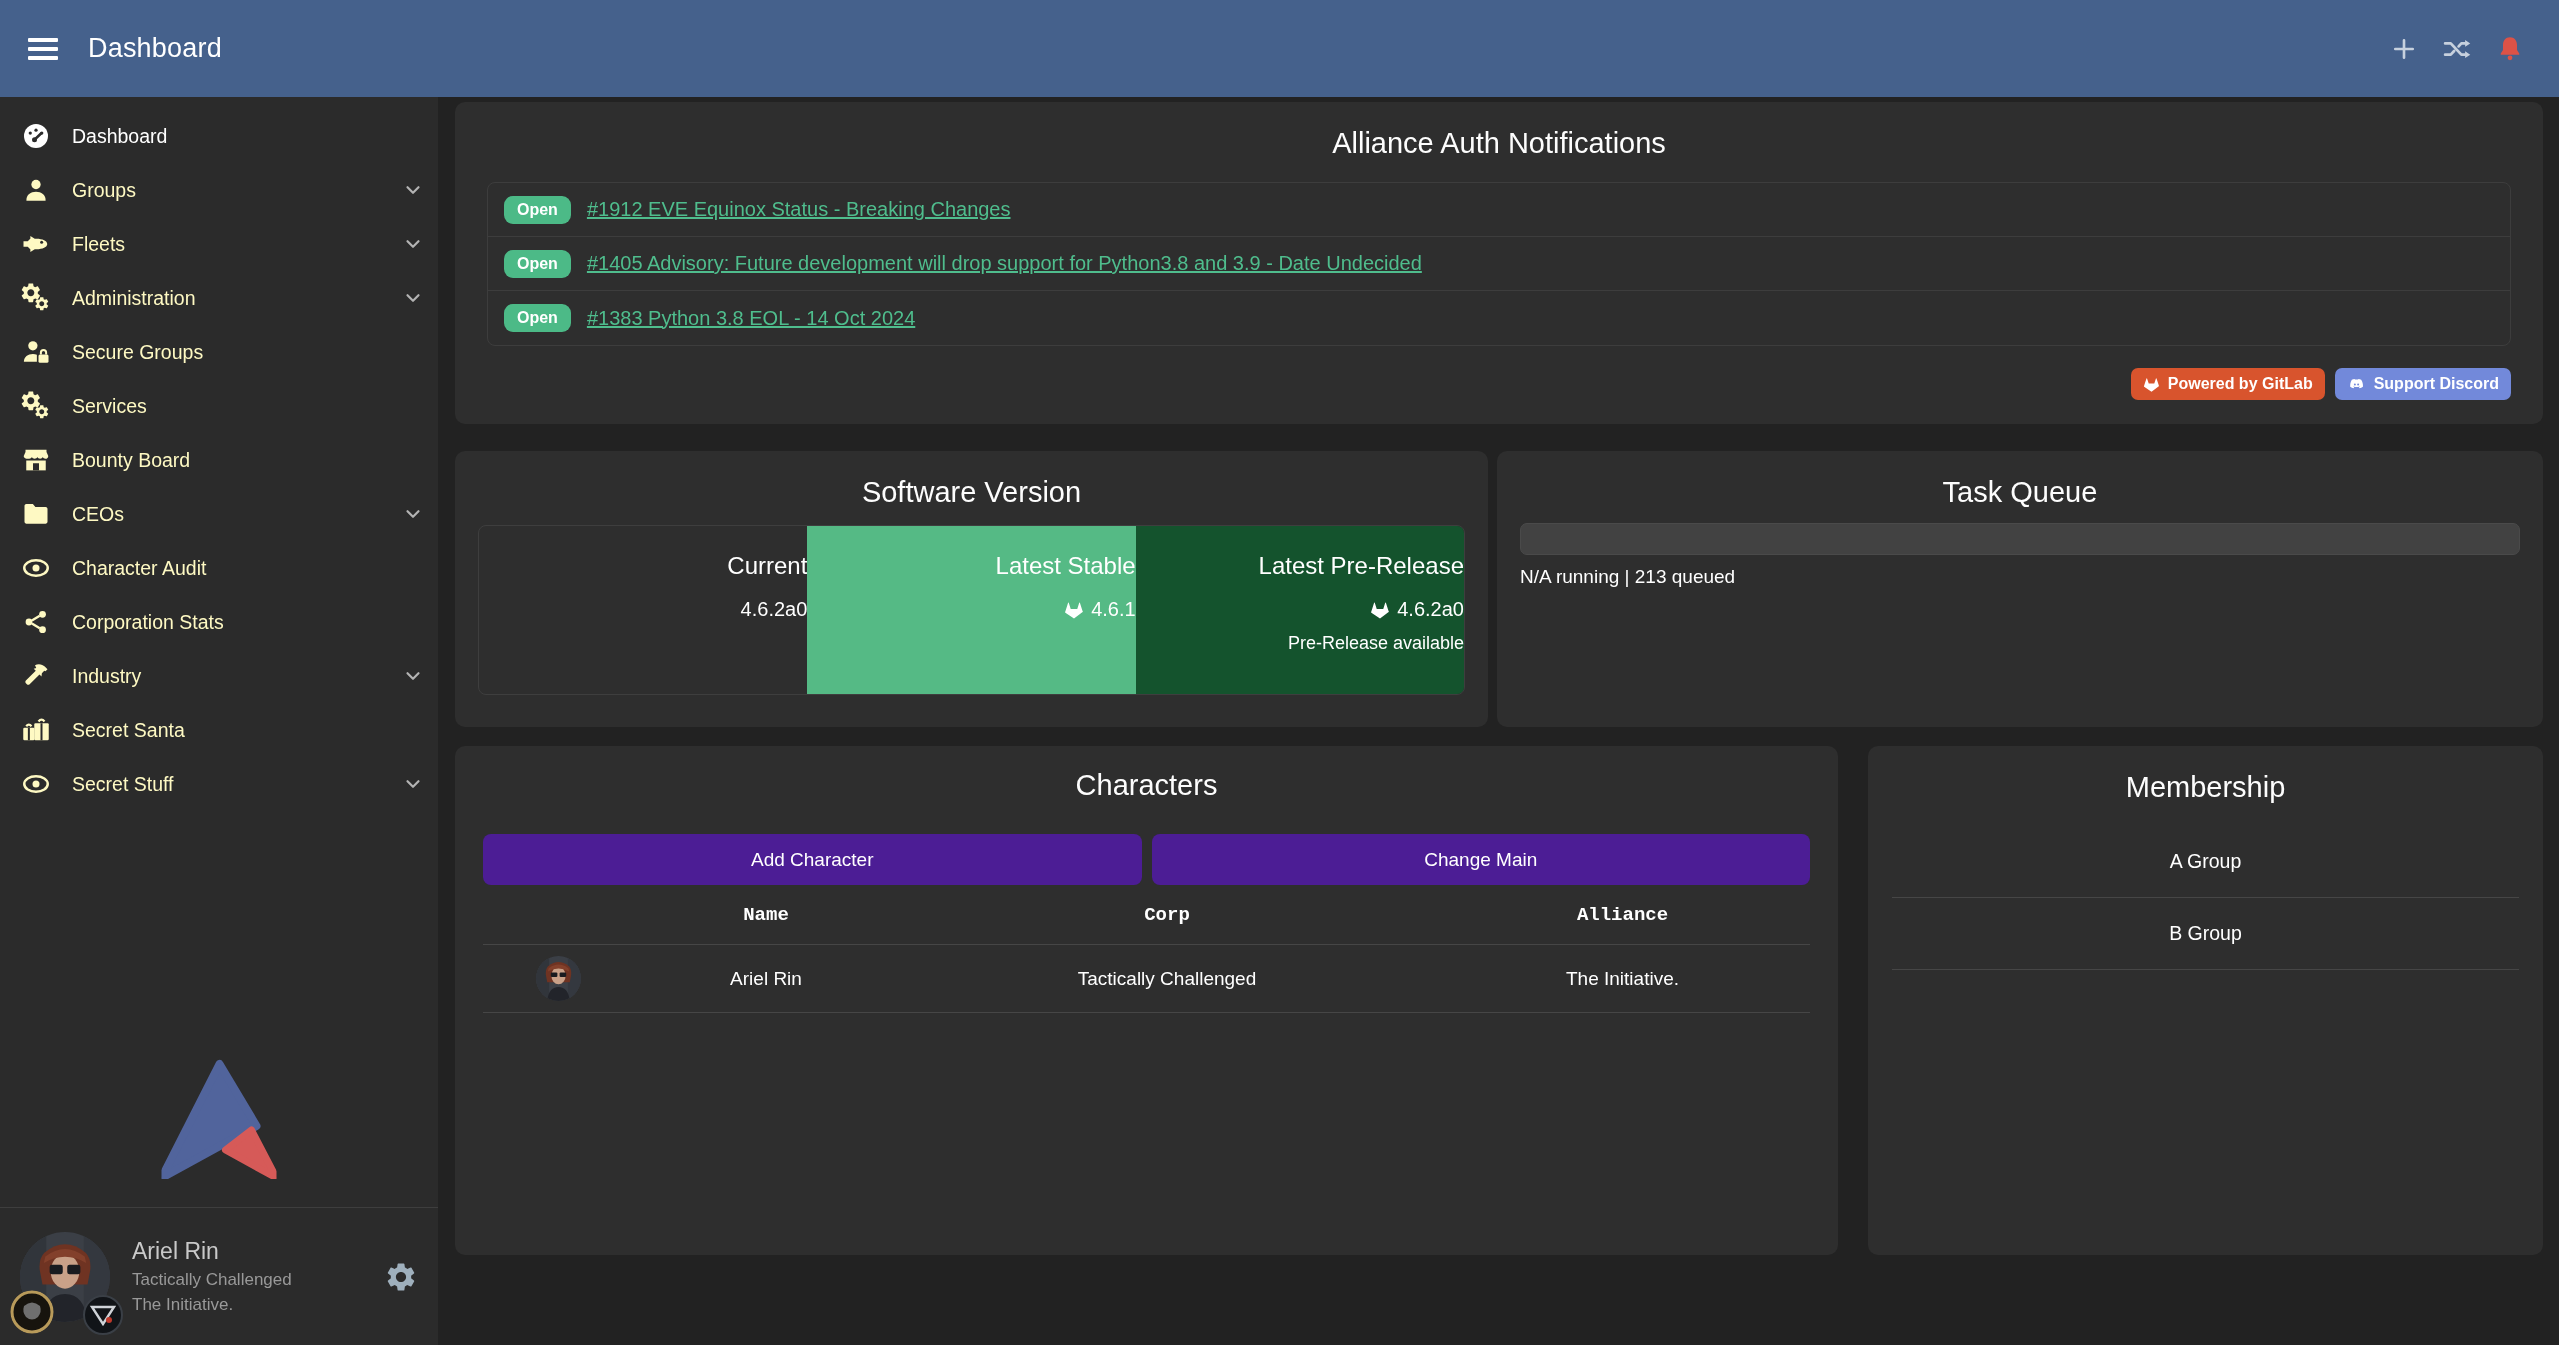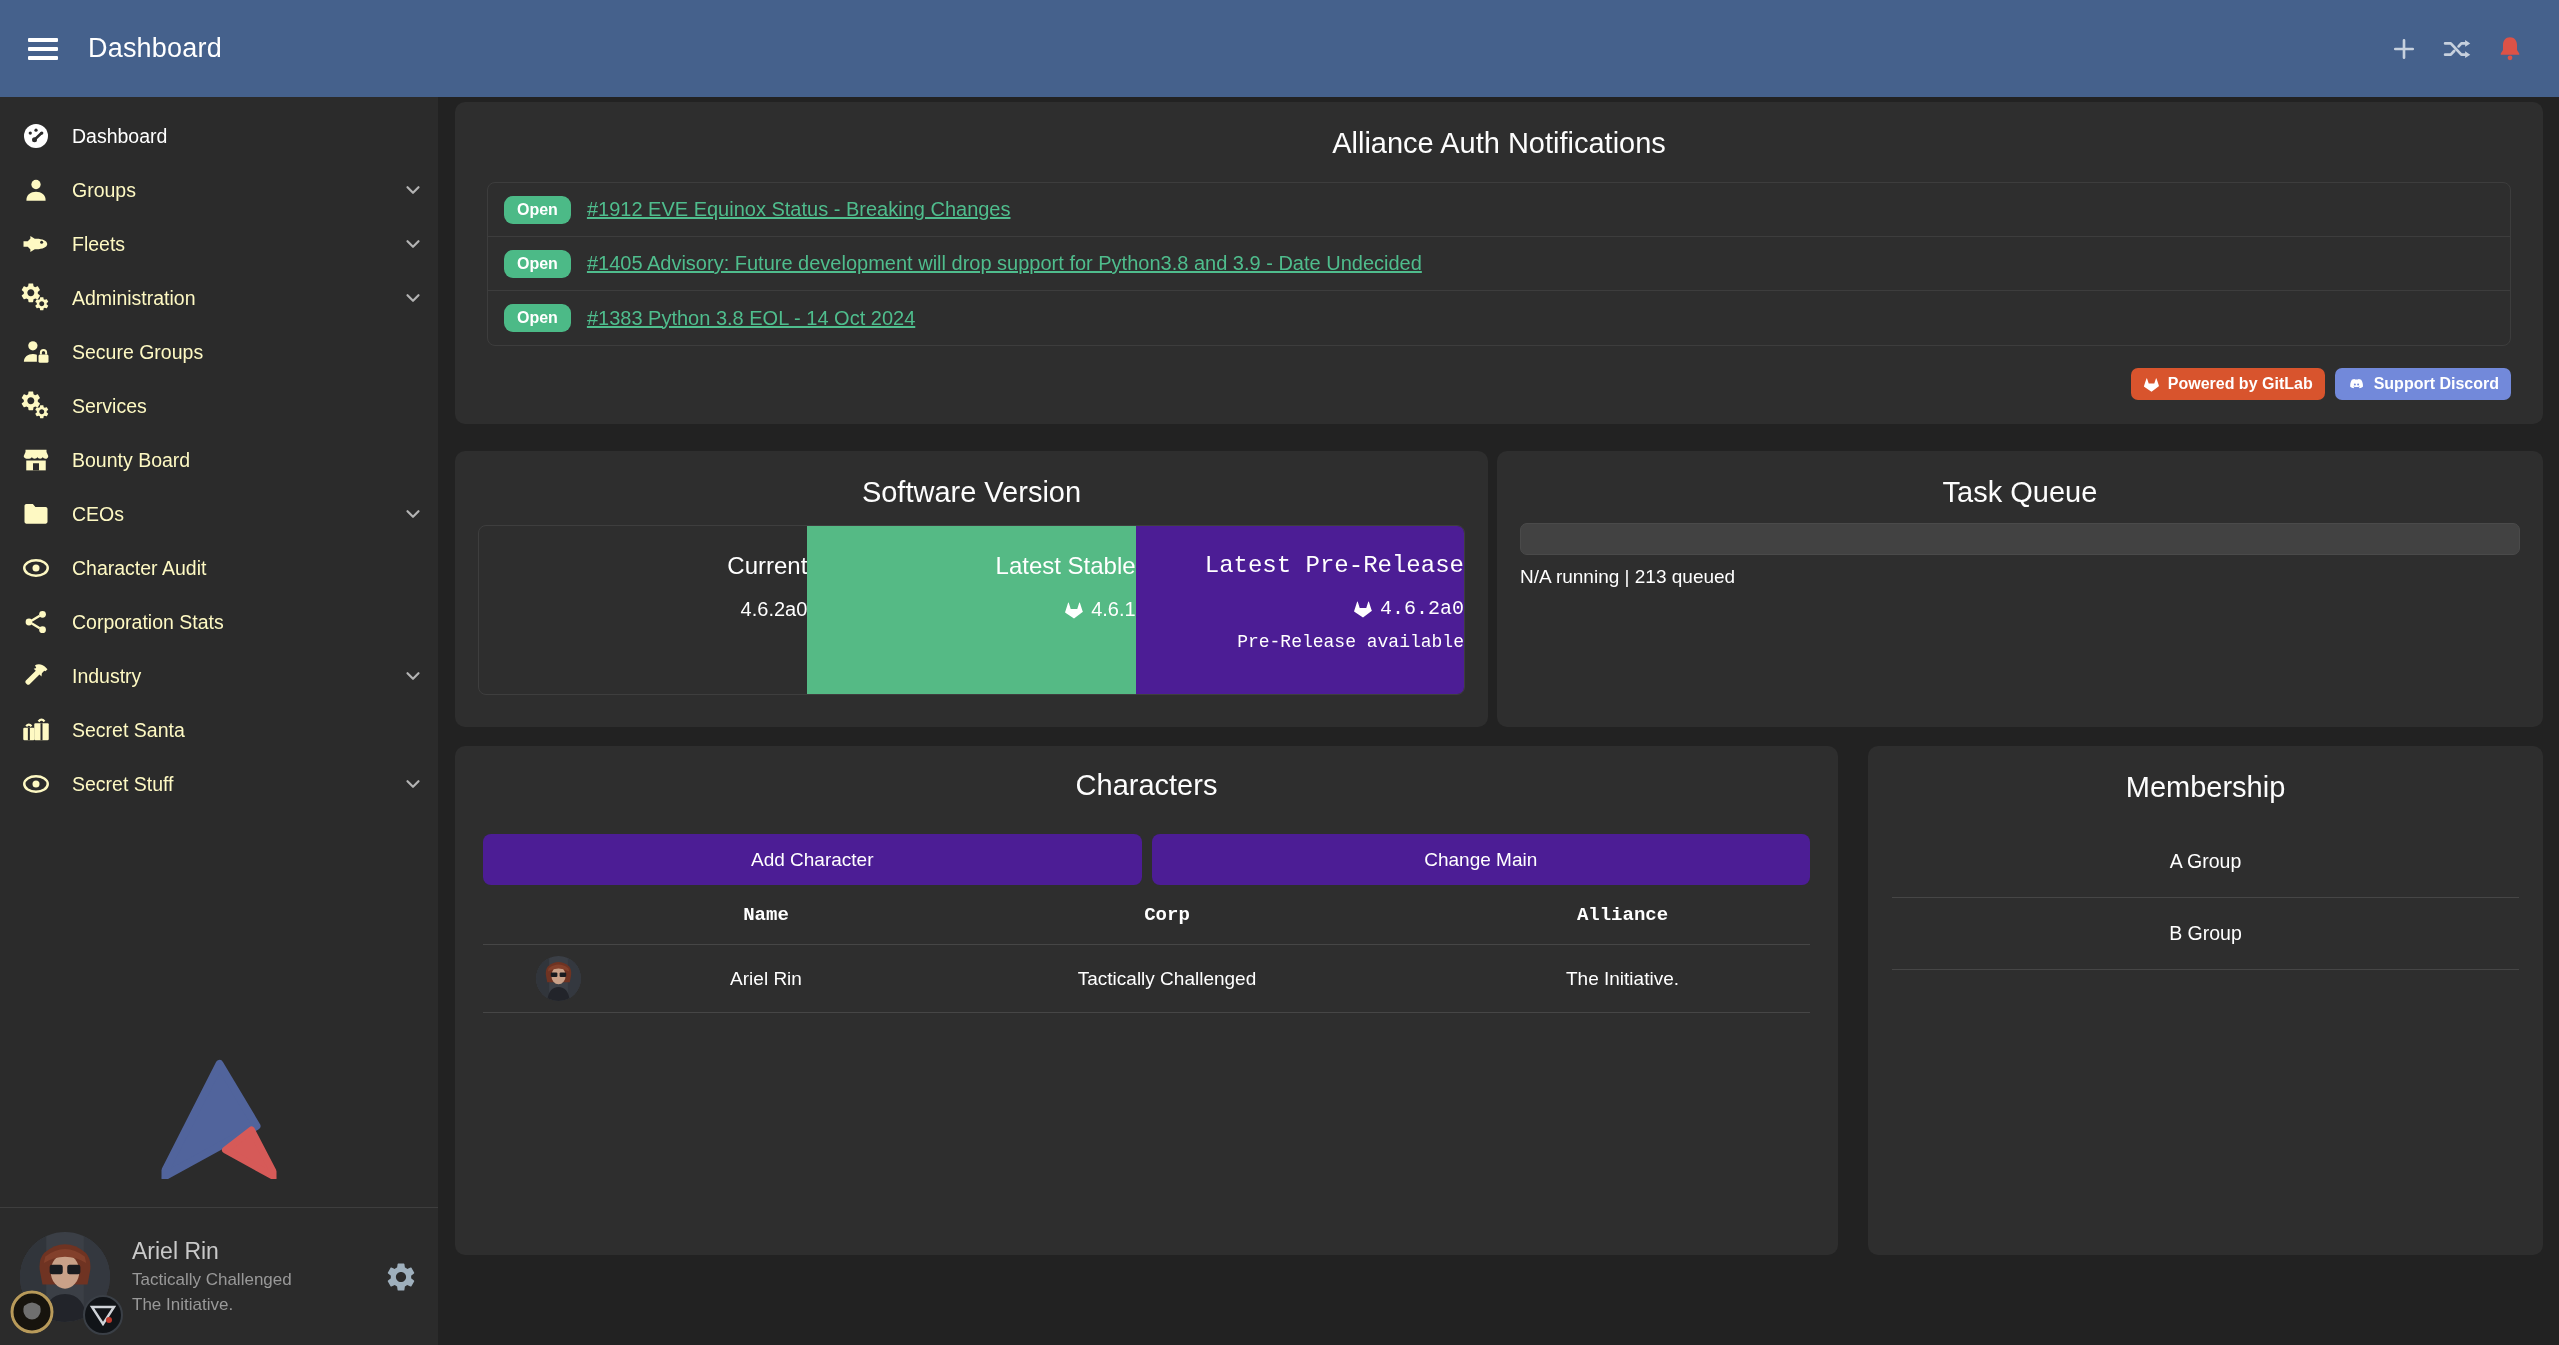--- a/index.html
+++ b/index.html
@@ -51,21 +51,21 @@
   .notif-footer{display:flex;justify-content:flex-end;gap:10px;margin-top:22px;}
   .pill{display:flex;align-items:center;gap:8px;color:#fff;font-weight:bold;font-size:16px;padding:0 12px;height:32px;border-radius:7px;cursor:pointer;}
   .pill.gitlab{background:#d8542d;}
   .pill.discord{background:#7289da;}
 
   .row2{display:flex;gap:9px;margin-bottom:19px;flex:none;height:276px;}
   #card-software{width:1033px;flex:none;padding:24px 23px;}
   .version-strip{margin-top:16px;height:168px;border:1px solid #3e3e3e;border-radius:8px;display:flex;overflow:hidden;}
   .version-col{flex:1;display:flex;flex-direction:column;align-items:flex-end;padding-top:26px;box-sizing:border-box;}
   .version-col.stable{background:#55ba85;}
-  .version-col.pre{background:#4c1d95;font-family:Liberation Mono, monospace;}
+  .version-col.pre{background:#14532d;}
   .version-label{font-size:24px;color:#fff;}
   .version-value{font-size:20px;margin-top:18px;display:flex;align-items:center;gap:7px;}
   .version-note{font-size:18px;margin-top:12px;}
 
   #card-tasks{flex:1;padding:24px 23px;}
   .task-status{font-size:19px;margin-top:22px;}
   .progress{margin-top:14px;height:30px;background:#424242;border-radius:7px;overflow:hidden;border:1px solid #4a4a4a;}
   .progress-bar{height:100%;background:#4cba87;}
   .task-queue{font-size:19px;margin-top:11px;}
 

